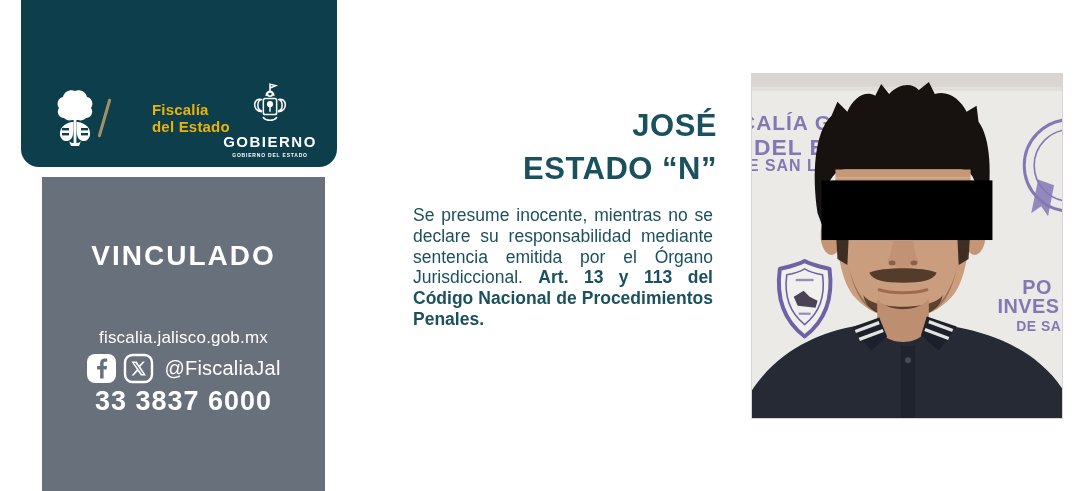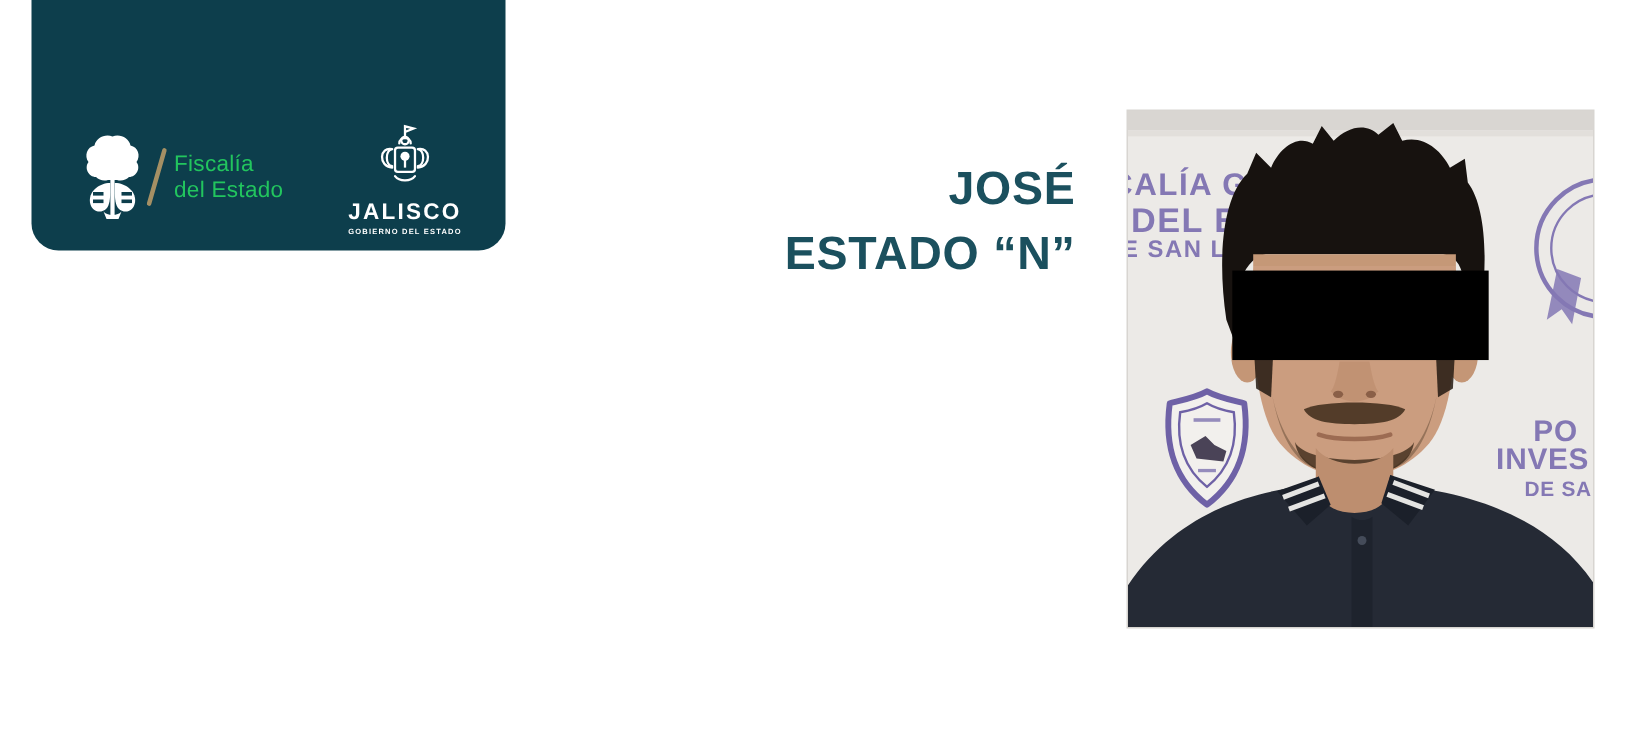--- a/index.html
+++ b/index.html
@@ -12,21 +12,21 @@
   .teal-card{
     position:absolute;left:21px;top:0;width:316px;height:167px;
     background:var(--teal,#0d3e4c);border-radius:0 0 18px 18px;
   }
   .fiscalia-group{position:absolute;left:34px;top:88px;display:flex;align-items:center;}
   .flower-svg{width:40px;height:60px;display:block;}
   .slash{
     width:3px;height:40px;background:var(--gold,#a59064);
     transform:rotate(16deg);margin:0 10px 0 8px;border-radius:2px;
   }
-  .fiscalia-words{color:#22c55e;font-weight:normal;font-size:15px;line-height:17px;letter-spacing:.2px;}
+  .fiscalia-words{color:#eab308;font-weight:bold;font-size:15px;line-height:17px;letter-spacing:.2px;margin-left:36px;}
   .jalisco-group{position:absolute;left:199px;top:82px;width:100px;text-align:center;color:#fff;}
   .crest-svg{width:38px;height:50px;display:block;margin:0 auto;}
   .jalisco-title{font-size:15px;font-weight:bold;letter-spacing:1.5px;margin-top:1px;}
   .jalisco-sub{font-size:5px;font-weight:bold;letter-spacing:.8px;margin-top:2px;}
   
   .gray-panel{
     position:absolute;left:42px;top:177px;width:283px;height:314px;
     background:var(--gray,#68717b);color:#fff;
   }
   .status-word{
@@ -97,28 +97,45 @@
           <path d="M16,14 C16,9 24,9 24,14"></path>
           <circle cx="20" cy="12" r="2.6"></circle>
           <rect x="13" y="17" width="14" height="17" rx="2"></rect>
           <path d="M11,18 C2,16 1,30 11,31 M11,18 C6,19 6,29 11,30"></path>
           <path d="M29,18 C38,16 39,30 29,31 M29,18 C34,19 34,29 29,30"></path>
           <path d="M13,37 C16,41 24,41 27,37"></path>
         </g>
         <circle cx="20" cy="23" r="3.2" fill="#ffffff"></circle>
         <rect x="19.2" y="25" width="1.6" height="6" fill="#ffffff"></rect>
       </svg>
-      <div class="jalisco-title">JALISCO</div>
+      <div class="jalisco-title">GOBIERNO</div>
       <div class="jalisco-sub">GOBIERNO DEL ESTADO</div>
     </div>
   </div>
 
+  <div class="gray-panel">
+    <div class="status-word">VINCULADO</div>
+    <div class="website">fiscalia.jalisco.gob.mx</div>
+    <div class="social-row">
+      <svg class="social-icon" viewBox="0 0 31 31">
+        <rect x="1" y="1" width="29" height="29" rx="8" fill="#ffffff"></rect>
+        <path fill="#68717b" d="M17.6,25.5 L17.6,16.6 L20.6,16.6 L21.1,12.9 L17.6,12.9 L17.6,10.6 C17.6,9.5 17.9,8.8 19.4,8.8 L21.2,8.8 L21.2,5.5 C20.9,5.5 19.8,5.4 18.6,5.4 C15.9,5.4 14.1,7 14.1,10.1 L14.1,12.9 L11.1,12.9 L11.1,16.6 L14.1,16.6 L14.1,25.5 Z"></path>
+      </svg>
+      <svg class="social-icon" viewBox="0 0 31 31">
+        <rect x="2" y="2" width="27" height="27" rx="7.5" fill="none" stroke="#ffffff" stroke-width="2.4"></rect>
+        <path fill="#ffffff" d="M8.5,8.5 L13.7,8.5 L16.2,12.4 L19.8,8.5 L21.9,8.5 L17.2,13.8 L23,22.5 L17.8,22.5 L14.8,18 L10.7,22.5 L8.6,22.5 L13.8,16.6 Z M11,9.9 L19,21.1 L20.4,21.1 L12.4,9.9 Z"></path>
+      </svg>
+      <span class="handle">@FiscaliaJal</span>
+    </div>
+    <div class="phone">33 3837 6000</div>
+  </div>
 
   <div class="main-col">
     <h1 class="title"><span>JOSÉ</span><br><span>ESTADO “N”</span></h1>
+    <p class="legal"><span>Se presume inocente, mientras no se declare su responsabilidad mediante sentencia emitida por el Órgano Jurisdiccional. </span><b>Art. 13 y 113 del Código Nacional de Procedimientos Penales.</b></p>
   </div>
 
   <div class="photo-frame">
     <svg class="photo-svg" viewBox="0 0 312 346" preserveAspectRatio="none">
 
       <rect x="0" y="0" width="312" height="346" fill="#eceae7"></rect>
       <rect x="0" y="0" width="312" height="13" fill="#d9d6d2"></rect>
       <rect x="0" y="13" width="312" height="4" fill="#e2dfdb"></rect>
 
       <text class="wall-text" x="-12" y="56" font-size="21" letter-spacing="1">CALÍA GENE</text>

